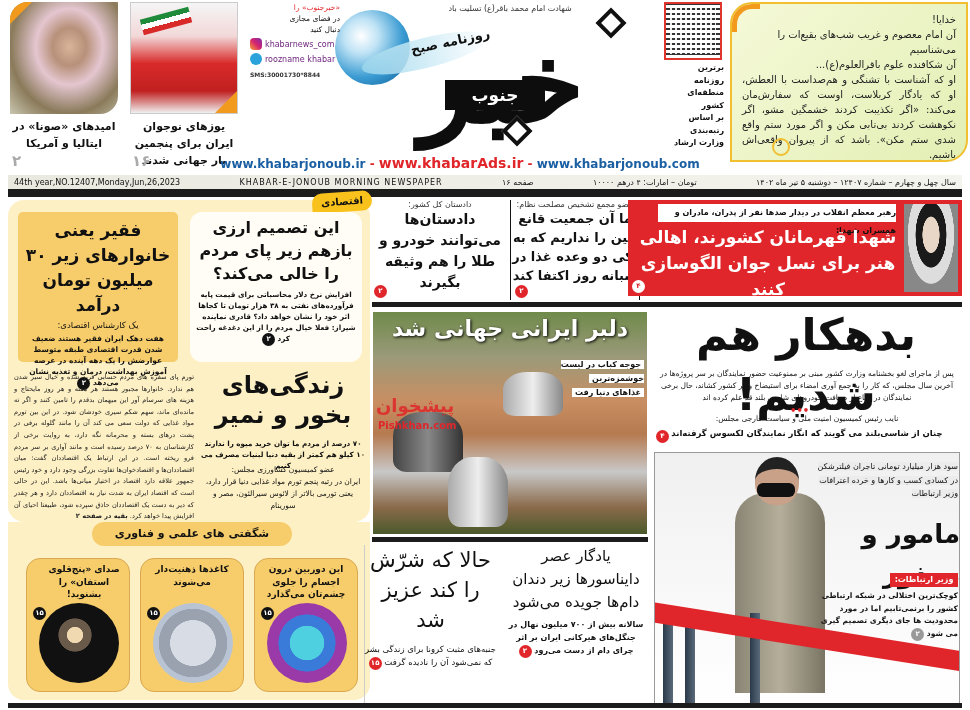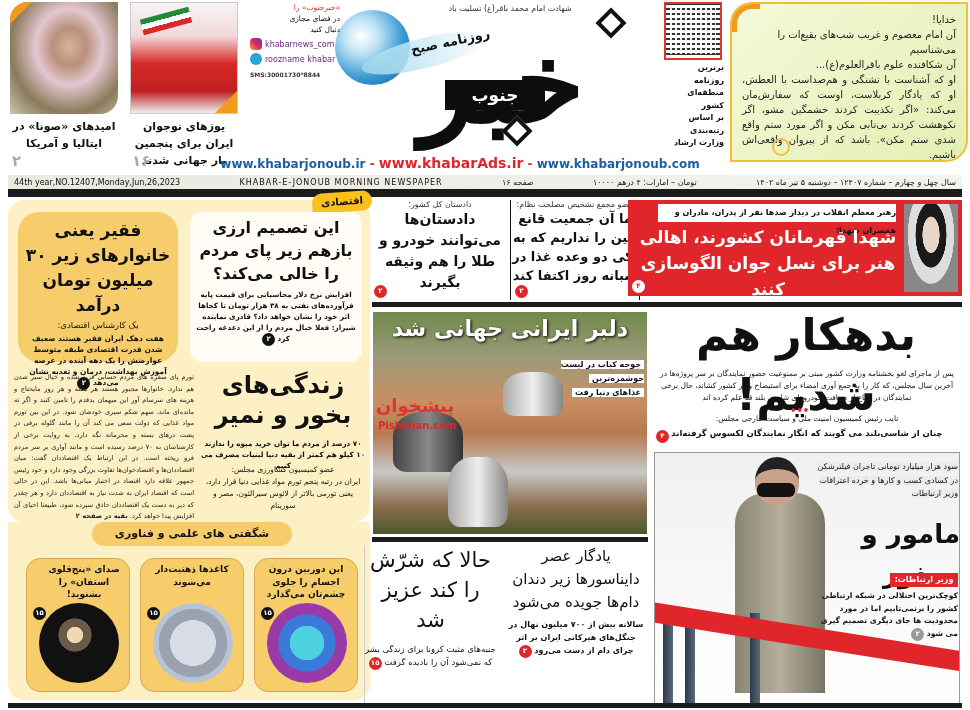--- a/index.html
+++ b/index.html
@@ -51,21 +51,21 @@
 
   
   .infobar { left: 8px; top: 175px; width: 954px; height: 14px; background: linear-gradient(90deg,#e9e9e0,#f4f4ee); font-size: 8px; color: #111;
     display: flex; align-items: center; justify-content: space-between; padding: 0 6px; direction: ltr; }
   .infobar span { white-space: nowrap; }
   .darkbar { left: 8px; top: 189px; width: 954px; height: 8px; background: #1c1c1c; }
 
   
   .econ-panel { left: 8px; top: 200px; width: 362px; height: 322px; background: #fdf0c4; border-radius: 16px; }
   .econ-tag { left: 312px; top: 192px; width: 60px; height: 20px; background: #f8c11b; border-radius: 10px 10px 10px 0; font-size: 10px; font-weight: bold; text-align: center; line-height: 20px; transform: rotate(-4deg); }
-  .poor-box { left: 18px; top: 212px; width: 160px; height: 150px; background: #f7cd6b; border-radius: 21px; padding: 6px 6px; }
+  .poor-box { left: 18px; top: 212px; width: 160px; height: 150px; background: #f7cd6b; border-radius: 5px; padding: 6px 6px; }
   .poor-title { font-size: 17px; font-weight: bold; line-height: 25px; text-align: center; }
   .poor-sub { font-size: 8.5px; text-align: center; margin-top: 2px; }
   .poor-body { font-size: 7.5px; font-weight: bold; text-align: center; line-height: 11px; margin-top: 3px; }
   .fx-box { left: 190px; top: 212px; width: 172px; height: 150px; background: #fffdf5; border-radius: 12px; padding: 4px 6px; }
   .fx-title { font-size: 16px; font-weight: bold; line-height: 23px; text-align: center; }
   .fx-body { font-size: 7.2px; font-weight: bold; text-align: center; line-height: 11px; margin-top: 4px; }
   .inflation-text { left: 14px; top: 372px; width: 180px; font-size: 6.6px; line-height: 11.6px; text-align: justify; color: #222; }
   .inflation-cont { font-weight: bold; }
   .life-title { left: 200px; top: 370px; width: 166px; font-size: 24px; font-weight: bold; line-height: 30px; text-align: center; }
   .life-body1 { left: 200px; top: 438px; width: 166px; font-size: 7.2px; font-weight: bold; line-height: 11px; text-align: center; }

